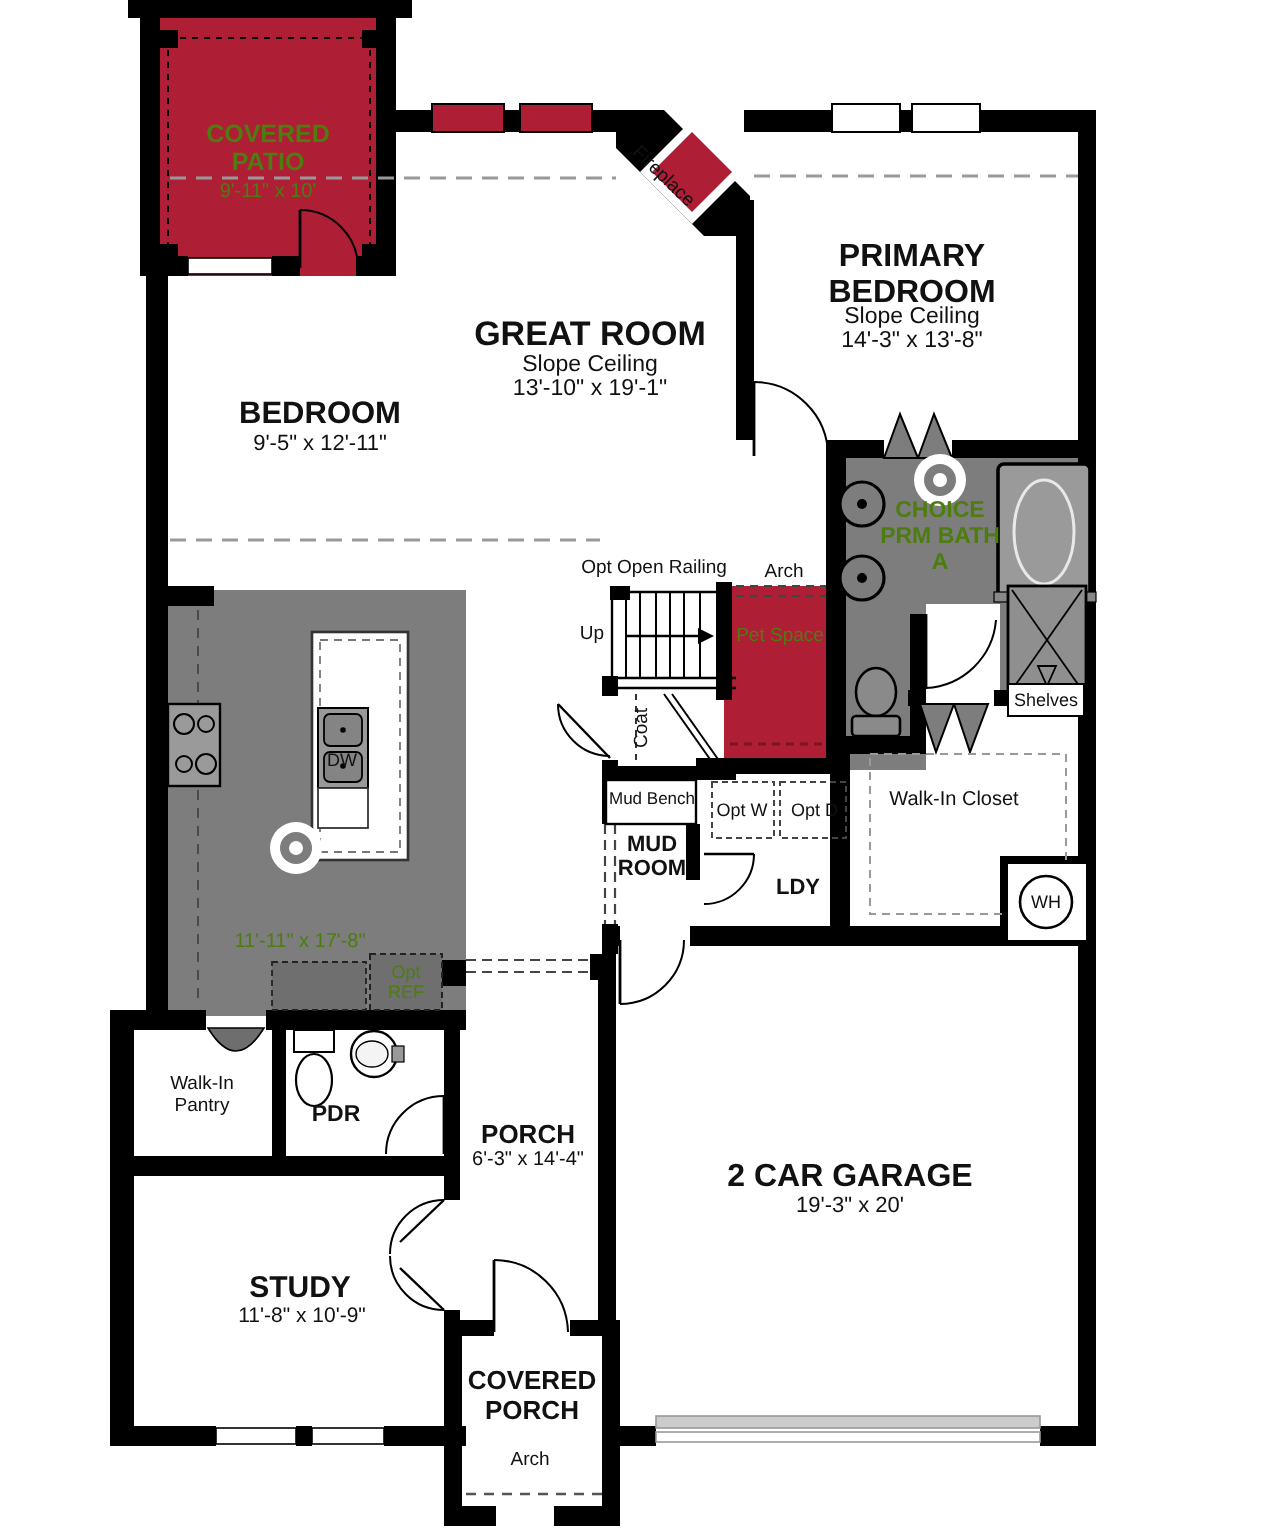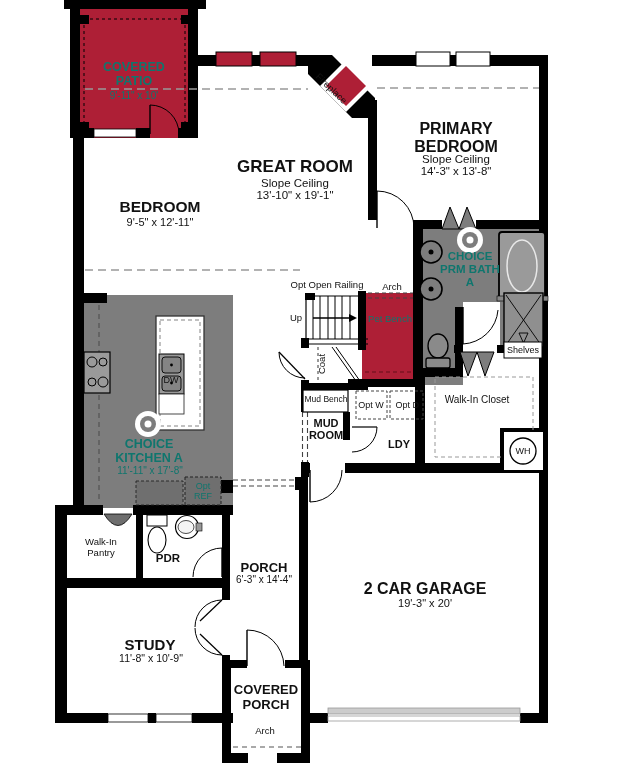--- a/index.html
+++ b/index.html
@@ -2,21 +2,21 @@
 <html><head>
 <meta charset="utf-8">
 <style>
   html,body{margin:0;padding:0;background:#fff;}
   .plan{position:relative;width:640px;height:766px;background:#fff;overflow:hidden;
         font-family:"Liberation Sans",sans-serif;color:#111;}
   .plan svg{position:absolute;left:0;top:0;}
   .lbl{position:absolute;text-align:center;transform:translate(-50%,-50%);
        line-height:1.12;white-space:normal;pointer-events:none;}
   .b{font-weight:bold;}
-  .w{color:#0f766e;}
+  .w{color:#4d7c0f;}
   .nw{white-space:nowrap;}
   .rot45{transform:translate(-50%,-50%) rotate(44deg);}
   .rot270{transform:translate(-50%,-50%) rotate(-90deg);}
 </style>
 </head>
 <body>
 
 <div class="plan">
 
 <svg width="640" height="766" viewBox="0 0 640 766">
@@ -269,42 +269,41 @@
   <div class="lbl nw" style="left:160px;top:222px;font-size:11px;">9'-5" x 12'-11"</div>
 
   <div class="lbl b" style="left:456px;top:138px;width:130px;font-size:16px;">PRIMARY BEDROOM</div>
   <div class="lbl nw" style="left:456px;top:159px;font-size:11.5px;">Slope Ceiling</div>
   <div class="lbl nw" style="left:456px;top:171px;font-size:11.5px;">14'-3" x 13'-8"</div>
 
   <div class="lbl w b" style="left:470px;top:269px;width:62px;font-size:11.5px;">CHOICE PRM BATH A</div>
 
   <div class="lbl" style="left:477px;top:400px;width:72px;font-size:10px;">Walk-In Closet</div>
 
-  <div class="lbl w b" style="left:149px;top:451px;width:92px;font-size:12.5px;">CHOICE KITCHEN A</div>
   <div class="lbl w nw" style="left:150px;top:471px;font-size:10px;">11'-11" x 17'-8"</div>
 
   <div class="lbl b" style="left:326px;top:429px;width:48px;font-size:11px;">MUD ROOM</div>
   <div class="lbl b nw" style="left:399px;top:444px;font-size:11px;">LDY</div>
 
   <div class="lbl" style="left:101px;top:548px;width:58px;font-size:9.5px;">Walk-In Pantry</div>
   <div class="lbl b nw" style="left:168px;top:558px;font-size:11.5px;">PDR</div>
 
   <div class="lbl b nw" style="left:264px;top:568px;font-size:13px;">PORCH</div>
   <div class="lbl nw" style="left:264px;top:580px;font-size:10px;">6'-3" x 14'-4"</div>
 
   <div class="lbl b nw" style="left:150px;top:645px;font-size:15px;">STUDY</div>
   <div class="lbl nw" style="left:151px;top:659px;font-size:10.5px;">11'-8" x 10'-9"</div>
 
   <div class="lbl b nw" style="left:425px;top:589px;font-size:16px;">2 CAR GARAGE</div>
   <div class="lbl nw" style="left:425px;top:603px;font-size:11px;">19'-3" x 20'</div>
 
   <div class="lbl b" style="left:266px;top:698px;width:100px;font-size:13px;">COVERED PORCH</div>
   <div class="lbl nw" style="left:265px;top:731px;font-size:9.5px;">Arch</div>
 
-  <div class="lbl w" style="left:390px;top:319px;width:46px;font-size:9.5px;">Pet Bench</div>
+  <div class="lbl w" style="left:390px;top:319px;width:46px;font-size:9.5px;">Pet Space</div>
 
   <div class="lbl rot45 nw" style="left:331px;top:89px;font-size:9.5px;">Fireplace</div>
   <div class="lbl" style="left:327px;top:285px;width:78px;font-size:9.5px;">Opt Open Railing</div>
   <div class="lbl nw" style="left:296px;top:318px;font-size:9.5px;">Up</div>
   <div class="lbl nw" style="left:392px;top:287px;font-size:9.5px;">Arch</div>
   <div class="lbl rot270 nw" style="left:322px;top:364px;font-size:9.5px;">Coat</div>
   <div class="lbl" style="left:326px;top:400px;width:46px;font-size:8.5px;">Mud Bench</div>
   <div class="lbl" style="left:371px;top:405px;width:26px;font-size:9px;">Opt W</div>
   <div class="lbl" style="left:406px;top:405px;width:26px;font-size:9px;text-align:right;">Opt D</div>
   <div class="lbl w" style="left:203px;top:491px;width:32px;font-size:9px;">Opt REF</div>

